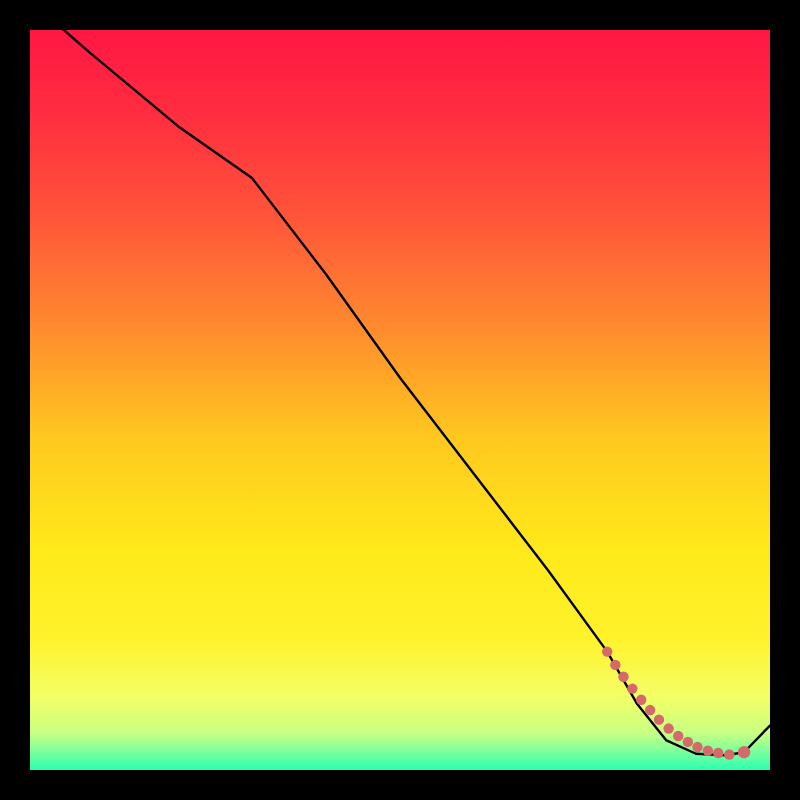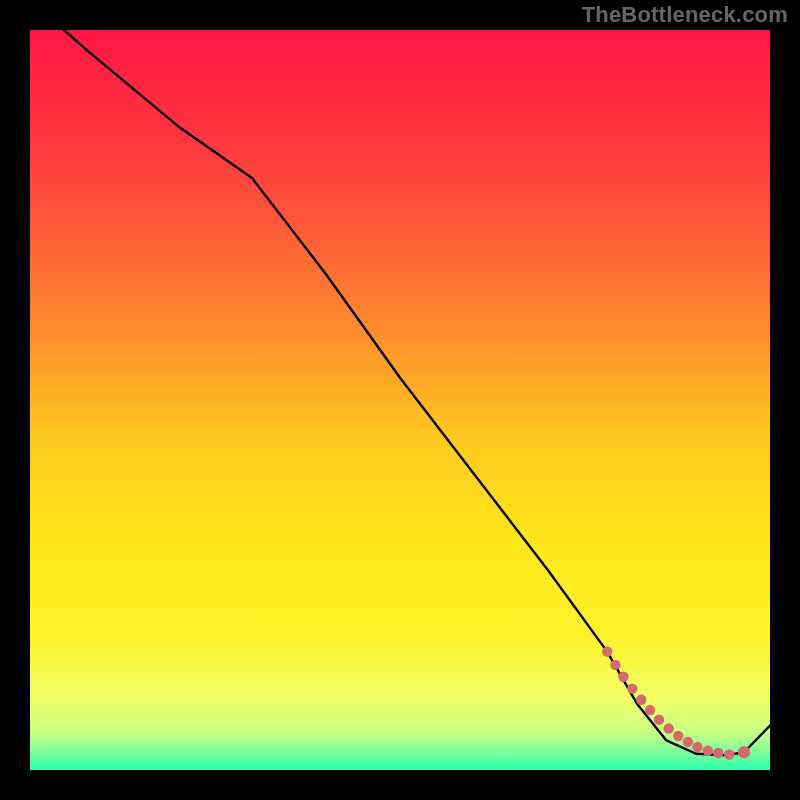--- a/index.html
+++ b/index.html
@@ -33,21 +33,20 @@
     height: 740px;
   }
   svg {
     display: block;
   }
 </style>
 </head>
 <body>
 
 <div class="wrap">
-  <div class="watermark">TheBottleneck.com</div>
 
   <div class="plot-area">
     <svg id="chart-svg" width="740" height="740" viewBox="0 0 740 740" preserveAspectRatio="none">
       <defs>
         <linearGradient id="bg-grad" x1="0" y1="0" x2="0" y2="1">
             <stop offset="0.00%" stop-color="#ff1744"></stop>
             <stop offset="12.00%" stop-color="#ff2f3f"></stop>
             <stop offset="25.00%" stop-color="#ff543a"></stop>
             <stop offset="40.00%" stop-color="#ff8a2e"></stop>
             <stop offset="55.00%" stop-color="#ffc81f"></stop>

